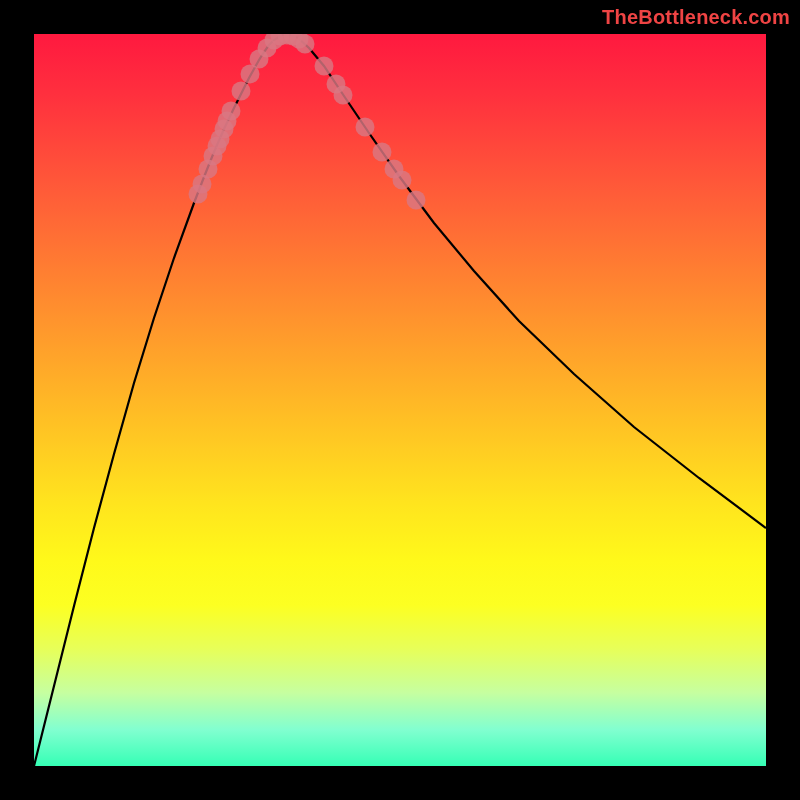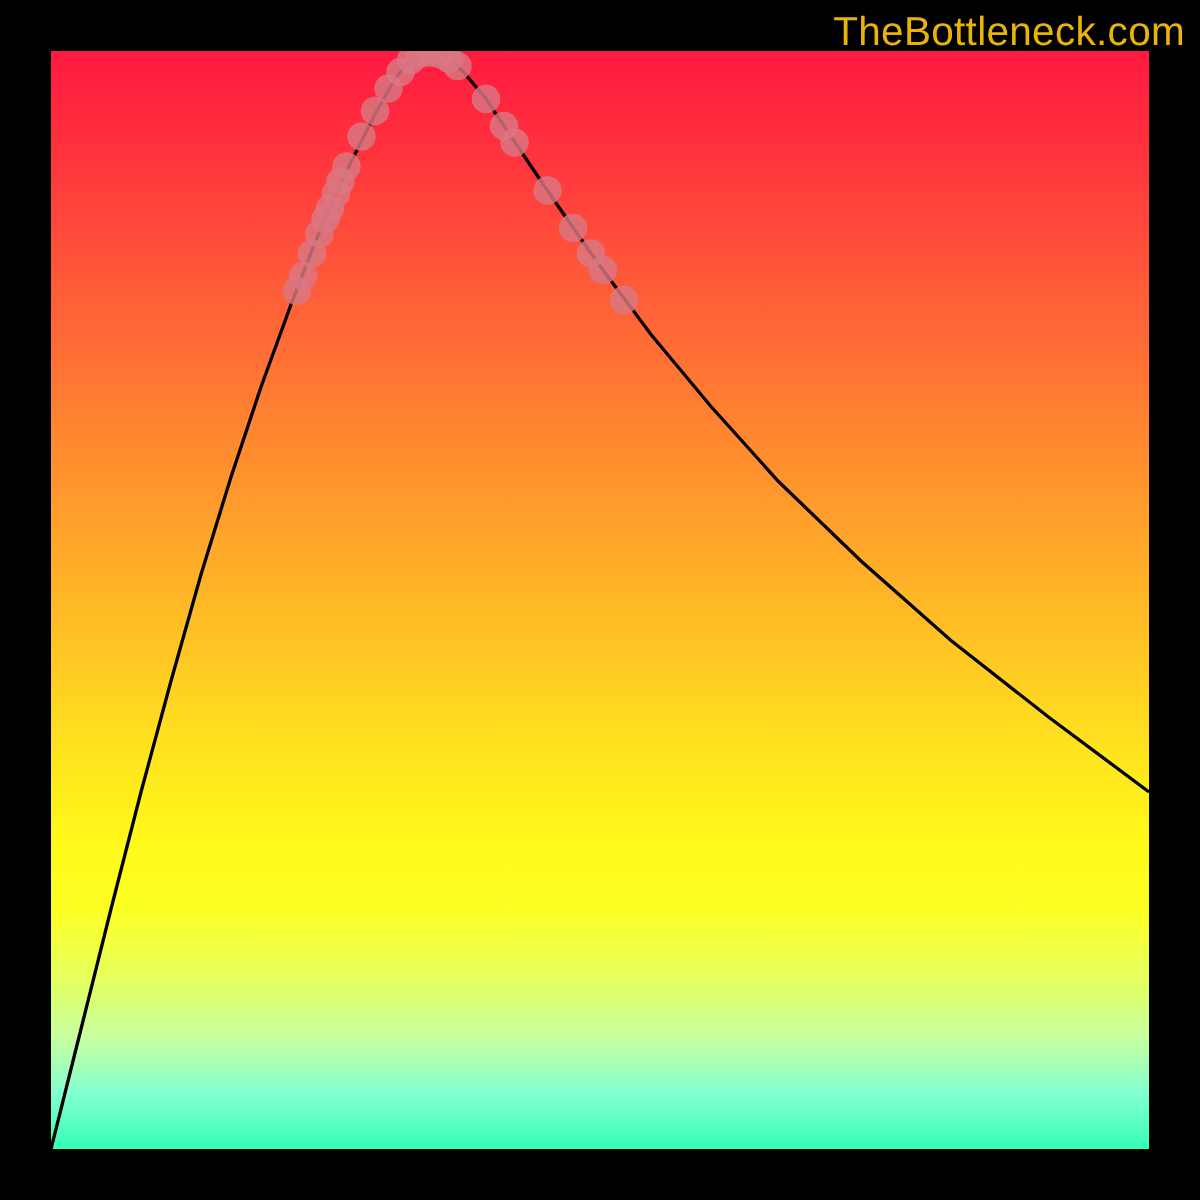--- a/index.html
+++ b/index.html
@@ -37,23 +37,23 @@
       #e7ff59 84%,
       #c6ffa0 90%,
       #82ffd0 95%,
       #35ffb5 100%
     );
   }
   .watermark {
     position: absolute;
     top: 6px;
     right: 10px;
-    color: #eab308;
-    font-size: 27px;
-    font-weight: 400;
+    color: #ef4444;
+    font-size: 20px;
+    font-weight: 700;
     letter-spacing: 0.2px;
   }
   svg {
     position: absolute;
     left: 0;
     top: 0;
   }
 </style>
 </head>
 <body>

